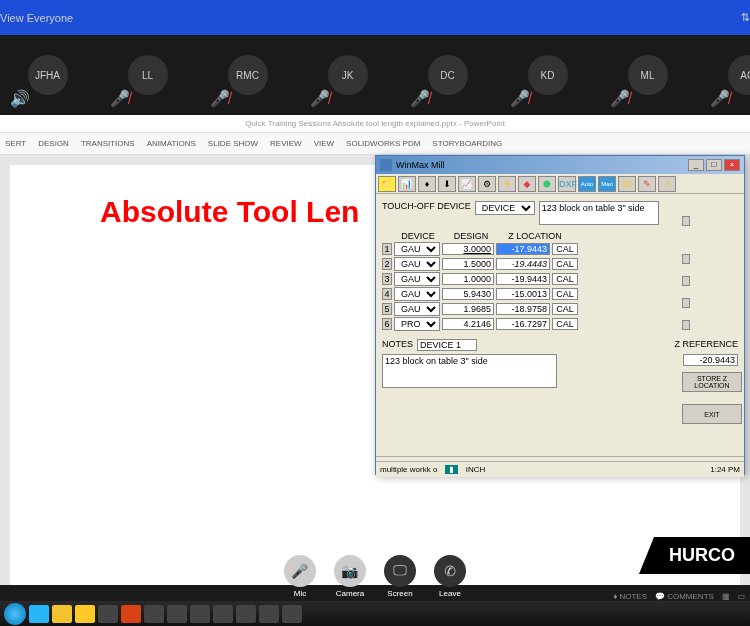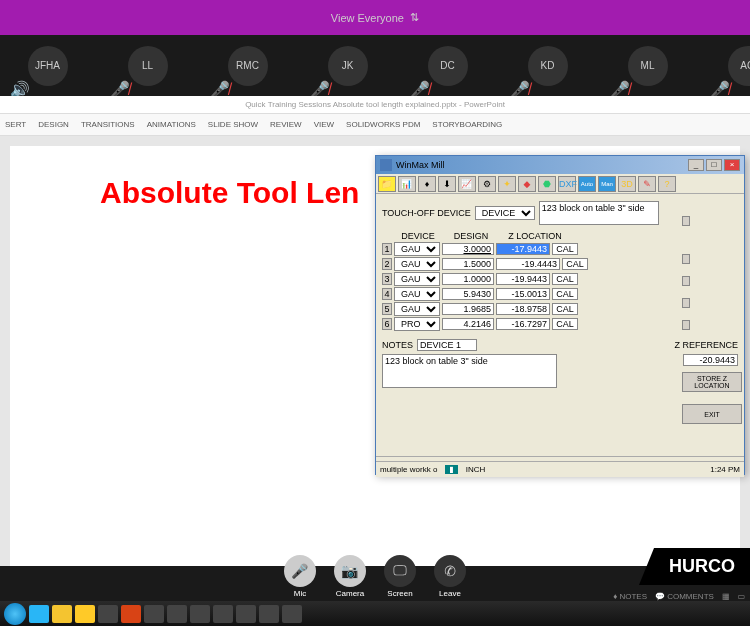--- a/index.html
+++ b/index.html
@@ -1,19 +1,19 @@
 <!DOCTYPE html>
 <html><head>
 <meta charset="utf-8">
 <style>
 *{margin:0;padding:0;box-sizing:border-box;font-family:Arial,sans-serif}
 body{width:750px;height:626px;background:#1a1a1a;position:relative;overflow:hidden}
-.top-bar{height:35px;background:#a21caf;display:flex;align-items:center;justify-content:center;color:#ccc;font-size:11px}
+.top-bar{height:35px;background:#1d4ed8;display:flex;align-items:center;justify-content:space-between;color:#ccc;font-size:11px}
 .top-bar .chev{margin-left:6px}
-.participants{height:61px;background:#1a1a1a;display:flex;align-items:center;padding:0 5px;gap:15px;overflow:hidden}
+.participants{height:80px;background:#1a1a1a;display:flex;align-items:center;padding:0 5px;gap:15px;overflow:hidden}
 .participant{display:flex;flex-direction:column;align-items:center;position:relative;min-width:85px}
 .avatar{width:40px;height:40px;border-radius:50%;background:#333;color:#ccc;display:flex;align-items:center;justify-content:center;font-size:10px}
 .mic-ind{position:absolute;bottom:-8px;left:5px;width:14px;height:14px}
 .mic-off{color:#e04040}
 .mic-on{color:#2ecc71}
 .ppt-titlebar{height:18px;background:#fff;color:#999;font-size:8px;display:flex;align-items:center;justify-content:center;border-bottom:1px solid #ddd}
 .ppt-ribbon{height:22px;background:#f8f8f8;display:flex;align-items:center;padding-left:5px;gap:12px;font-size:8px;color:#555;border-bottom:1px solid #ddd}
 .ppt-tab{cursor:pointer}
 .slide-area{background:#e6e6e6;height:430px;position:relative;display:flex;justify-content:flex-start;padding:10px}
 .slide{background:#fff;width:745px;height:420px;position:relative}
@@ -21,39 +21,39 @@
 .winmax{position:absolute;left:375px;top:155px;width:370px;height:320px;background:#ece9d8;border:1px solid #4a7ab8;box-shadow:2px 2px 8px rgba(0,0,0,0.3);font-family:"MS Sans Serif",Tahoma,sans-serif}
 .wm-title{height:18px;background:linear-gradient(to right,#5a8fc8,#aec8e8);display:flex;align-items:center;padding:0 4px;font-size:9px;color:#000}
 .wm-title-icon{width:12px;height:12px;background:#4a7ab8;margin-right:4px}
 .wm-ctrl{margin-left:auto;display:flex;gap:2px}
 .wm-ctrl span{width:16px;height:12px;background:#d4d0c8;border:1px solid #888;font-size:8px;text-align:center;line-height:10px}
 .wm-ctrl .close{background:#e04040;color:#fff}
 .wm-toolbar{height:20px;background:#ece9d8;display:flex;align-items:center;padding:2px;gap:2px;border-bottom:1px solid #aaa}
 .wm-tbtn{width:18px;height:16px;background:#d4d0c8;border:1px solid #888;font-size:9px;text-align:center;line-height:14px}
 .wm-body{padding:4px 6px;font-size:9px;font-family:"Courier New",monospace;position:relative;height:262px}
 .wm-heading{text-align:center;font-weight:bold;padding:2px;font-size:10px}
-.wm-row{display:flex;align-items:center;gap:4px;margin:3px 0}
+.wm-row{display:flex;align-items:flex-start;gap:4px;margin:3px 0}
 .wm-label{font-size:9px}
 .wm-select{border:1px solid #888;background:#fff;font-size:9px;padding:0 2px;font-family:inherit}
 .wm-input{border:1px solid #888;background:#fff;font-size:9px;padding:0 2px;text-align:right;font-family:inherit}
 .wm-input.sel{background:#3b82f6;color:#fff}
 .wm-textarea{border:1px solid #888;background:#fff;font-size:9px;padding:1px 2px;font-family:inherit;resize:none}
 .wm-table{margin-top:6px}
 .wm-thead{display:flex;gap:0;font-size:9px}
 .wm-thead div{text-align:center}
 .wm-trow{display:flex;align-items:center;gap:2px;margin:1px 0}
 .wm-idx{width:10px;border:1px solid #888;background:#d4d0c8;text-align:center;font-size:9px}
 .wm-sidebtns{position:absolute;right:2px;top:22px;display:flex;flex-direction:column;gap:12px}
 .wm-sidebtn{width:60px;height:20px;background:#d4d0c8;border:1px solid #888;font-size:7px;text-align:center;display:flex;align-items:center;justify-content:center}
 .wm-sidetag{width:8px;height:10px;background:#d4d0c8;border:1px solid #888}
 .wm-help{background:#ece9d8;padding:2px 4px;font-size:8px;color:#000;border-top:1px solid #aaa}
 .wm-help .blue{color:#0000cc}
 .wm-status{height:16px;background:#ece9d8;border-top:1px solid #aaa;display:flex;align-items:center;font-size:8px;padding:0 4px;font-family:"Courier New",monospace}
 .wm-status .right{margin-left:auto}
-.hurco{position:absolute;right:0;bottom:41px;background:#000;color:#fff;padding:8px 15px 8px 30px;font-size:18px;font-weight:bold;clip-path:polygon(15px 0,100% 0,100% 100%,0 100%)}
+.hurco{position:absolute;right:0;bottom:52px;background:#000;color:#fff;padding:8px 15px 8px 30px;font-size:18px;font-weight:bold;clip-path:polygon(15px 0,100% 0,100% 100%,0 100%)}
 .conf-toolbar{position:absolute;bottom:25px;left:0;right:0;height:50px;display:flex;align-items:center;justify-content:center;gap:18px}
 .conf-btn{display:flex;flex-direction:column;align-items:center;color:#fff;font-size:8px;gap:2px}
 .conf-circle{width:32px;height:32px;border-radius:50%;background:#ccc;display:flex;align-items:center;justify-content:center;color:#333;font-size:14px}
 .conf-circle.dark{background:#333;color:#ccc}
 .bottom-info{position:absolute;bottom:25px;right:5px;display:flex;gap:8px;color:#888;font-size:8px;align-items:center}
 .taskbar{position:absolute;bottom:0;left:0;right:0;height:25px;background:linear-gradient(to bottom,#2a2a2a,#111);display:flex;align-items:center;padding:0 4px;gap:3px}
 .tb-icon{width:20px;height:18px;background:#444;border-radius:2px}
 .tb-start{width:22px;height:22px;border-radius:50%;background:radial-gradient(circle,#4fc3f7,#0277bd)}
 </style>
 </head>
@@ -165,21 +165,21 @@
             <div class="wm-idx">1</div>
   <select class="wm-select" style="width:46px"><option>GAUGE</option></select>
   <input class="wm-input" style="width: 52px; text-decoration: underline;" value="3.0000">
   <input class="wm-input sel" style="width: 54px;" value="-17.9443">
   <button class="wm-select" style="width:26px">CAL</button>
           </div>
           <div class="wm-trow">
             <div class="wm-idx">2</div>
   <select class="wm-select" style="width:46px"><option>GAUGE</option></select>
   <input class="wm-input" style="width: 52px;" value="1.5000">
-  <input class="wm-input " style="width: 64px;" value="-19.4443">
+  <input class="wm-input " style="width: 54px; font-style: italic;" value="-19.4443">
   <button class="wm-select" style="width:26px">CAL</button>
           </div>
           <div class="wm-trow">
             <div class="wm-idx">3</div>
   <select class="wm-select" style="width:46px"><option>GAUGE</option></select>
   <input class="wm-input" style="width: 52px;" value="1.0000">
   <input class="wm-input " style="width: 54px;" value="-19.9443">
   <button class="wm-select" style="width:26px">CAL</button>
           </div>
           <div class="wm-trow">

